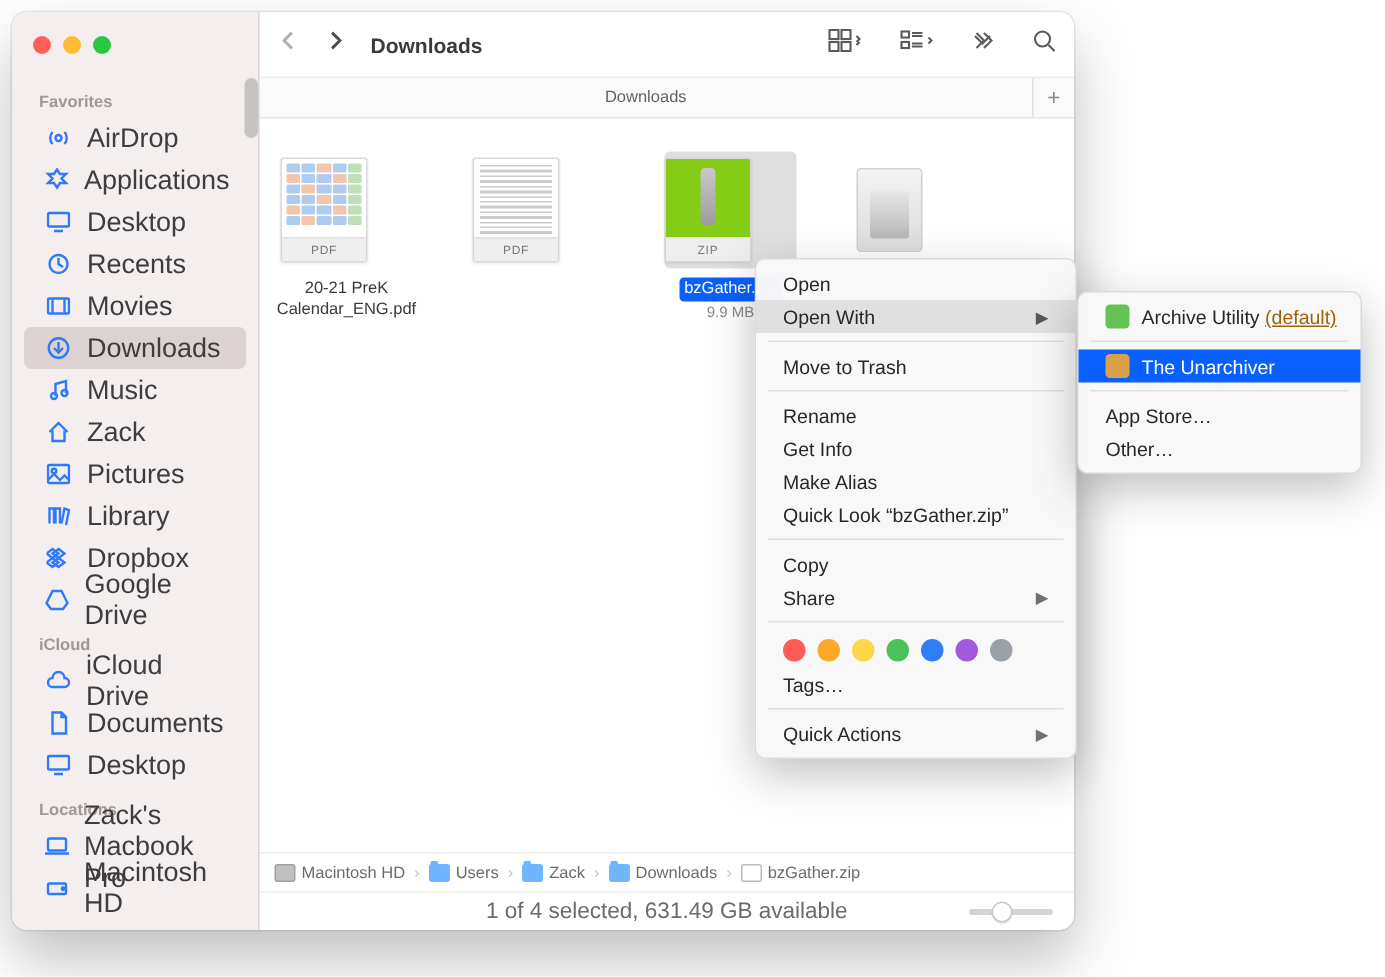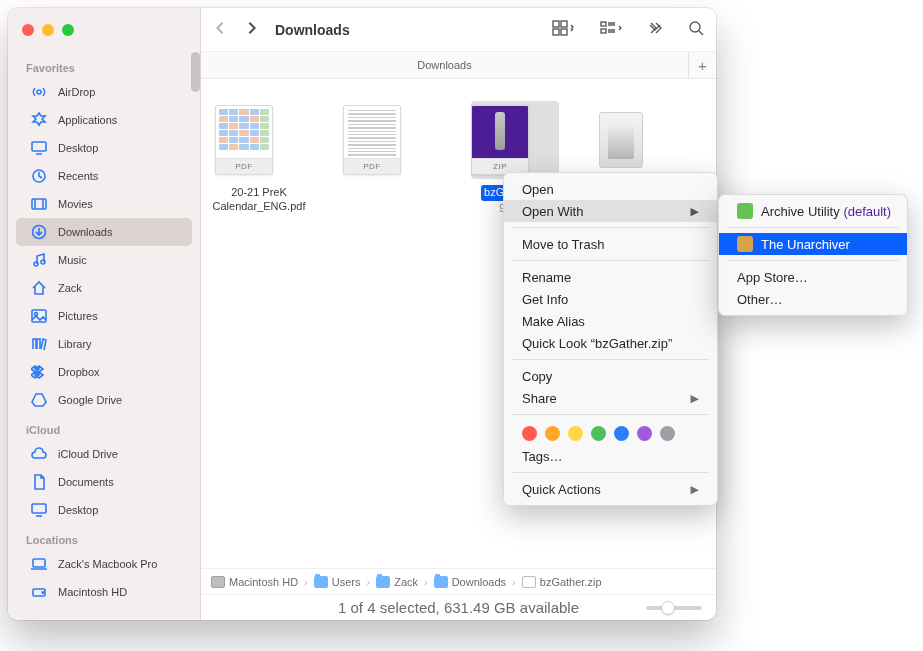--- a/index.html
+++ b/index.html
@@ -1,26 +1,26 @@
 <!DOCTYPE html>
 <html><head>
   <meta charset="utf-8">
   <style>
     * { margin:0; padding:0; box-sizing:border-box; font-family: -apple-system, "Helvetica Neue", Arial, sans-serif; -webkit-font-smoothing:antialiased; }
     body { background:#fff; width:923px; height:651px; position:relative; overflow:hidden; }
     .window { position:absolute; left:8px; top:8px; width:708px; height:612px; background:#fff; border-radius:10px; box-shadow:0 20px 40px rgba(0,0,0,0.25), 0 0 0 1px rgba(0,0,0,0.08); overflow:hidden; display:flex; flex-direction:column; }
     
     .body { flex:1; display:flex; min-height:0; }
-    .sidebar { width:193px; background:#f4eeee; border-right:1px solid #ddd4d4; display:flex; flex-direction:column; position:relative; }
+    .sidebar { width:165px; background:#f4eeee; border-right:1px solid #ddd4d4; display:flex; flex-direction:column; position:relative; }
     .traffic { height:44px; display:flex; align-items:center; gap:8px; padding-left:14px; }
     .dot { width:12px; height:12px; border-radius:50%; }
     .red { background:#ff5f57; } .yellow{background:#febc2e;} .green{background:#28c840;}
     .side-scroll { overflow-y:auto; flex:1; padding-bottom:8px; }
     .section-title { font-size:11px; font-weight:600; color:#a19797; padding:10px 0 4px 18px; letter-spacing:0; }
-    .side-item { display:flex; align-items:center; gap:10px; height:28px; padding:0 12px 0 14px; margin:0 8px; border-radius:5px; font-size:11px; color:#3d3d3d; cursor:default; }
+    .side-item { display:flex; align-items:center; gap:10px; height:28px; padding:0 12px 0 14px; margin:0 8px; border-radius:5px; font-size:18px; color:#3d3d3d; cursor:default; }
     .side-item.active { background:#dcd2d2; }
     .side-icon { width:18px; height:18px; display:flex; align-items:center; justify-content:center; }
     .side-icon svg { width:16px; height:16px; stroke:#2f7af8; stroke-width:1.6; fill:none; }
     .side-scrollbar { position:absolute; right:0; top:44px; width:9px; height:40px; background:rgba(0,0,0,0.18); border-radius:5px; }
     
     .main { flex:1; display:flex; flex-direction:column; background:#fff; }
     .toolbar { height:44px; border-bottom:1px solid #eee; display:flex; align-items:center; padding:0 12px; gap:10px; }
     .nav-arrows { display:flex; gap:18px; color:#b0b0b0; }
     .nav-arrows svg { width:14px; height:14px; stroke:#b0b0b0; stroke-width:2.2; fill:none; }
     .nav-arrows .dark svg { stroke:#4a4a4a; }
@@ -39,21 +39,21 @@
     .file .meta { font-size:10px; color:#8a8a8a; margin-top:2px; }
     .doc-icon { width:58px; height:70px; background:#fff; border:1px solid #d9d9d9; border-radius:2px; position:relative; box-shadow:0 1px 2px rgba(0,0,0,0.08); overflow:hidden; }
     .doc-icon .badge { position:absolute; bottom:0; left:0; right:0; height:16px; background:#efeeee; font-size:8px; color:#777; display:flex; align-items:center; justify-content:center; border-top:1px solid #e2e2e2; letter-spacing:0.5px; }
     
     .doc-icon .cells { position:absolute; top:3px; left:3px; right:3px; bottom:18px; display:grid; grid-template-columns:repeat(5,1fr); grid-auto-rows:6px; gap:1px; }
     .doc-icon .cells span { background:rgba(120,170,230,0.6); border-radius:1px; }
     .doc-icon .cells span:nth-child(3n){ background:rgba(230,160,120,0.6);}
     .doc-icon .cells span:nth-child(5n){ background:rgba(150,200,140,0.6);}
     .doc-icon .rule-lines { position:absolute; top:4px; left:4px; right:4px; bottom:18px; display:flex; flex-direction:column; gap:2px; }
     .doc-icon .rule-lines span { height:2px; background:rgba(0,0,0,0.2); }
-    .zip-icon { width:58px; height:70px; background:#4c1d95; border:1px solid #d4d4d4; border-radius:2px; position:relative; box-shadow:0 1px 2px rgba(0,0,0,0.08); }
+    .zip-icon { width:58px; height:70px; background:#84cc16; border:1px solid #d4d4d4; border-radius:2px; position:relative; box-shadow:0 1px 2px rgba(0,0,0,0.08); }
     .zip-icon::after { content:""; position:absolute; top:6px; left:50%; transform:translateX(-50%); width:10px; height:38px; background:linear-gradient(#c9c9c9,#9c9c9c); border-radius:3px; }
     .zip-icon .badge { position:absolute; bottom:0; left:0; right:0; height:16px; background:#efeeee; font-size:8px; color:#777; display:flex; align-items:center; justify-content:center; border-top:1px solid #e2e2e2; letter-spacing:0.5px; }
     .dmg-icon { width:44px; height:56px; background:linear-gradient(#f3f3f3,#dcdcdc); border:1px solid #cfcfcf; border-radius:3px; position:relative; }
     .dmg-icon::before { content:""; position:absolute; top:14px; left:8px; right:8px; bottom:8px; background:linear-gradient(#e8e8e8,#b6b6b6); border-radius:2px; }
     
     .pathbar { height:26px; border-top:1px solid #eee; display:flex; align-items:center; padding:0 10px; gap:4px; font-size:11px; color:#6b6b6b; }
     .pathbar .crumb { display:flex; align-items:center; gap:4px; }
     .pathbar .sep { color:#c2c2c2; margin:0 2px; }
     .crumb-icon { width:14px; height:12px; border-radius:2px; }
     .crumb-icon.hd { background:#bfbfbf; border:1px solid #9f9f9f; }
@@ -72,21 +72,21 @@
     .menu hr { border:none; border-top:1px solid rgba(0,0,0,0.1); margin:5px 8px; }
     .menu .arrow { font-size:11px; color:#707070; }
     .menu-item.highlight .arrow { color:#555; }
     .tag-row { display:flex; gap:8px; padding:6px 18px 4px; }
     .tag-dot { width:15px; height:15px; border-radius:50%; }
     .ctx-main { left:503px; top:172px; width:215px; }
     .ctx-sub { left:718px; top:194px; width:190px; }
     .app-ic { width:16px; height:16px; border-radius:3px; display:inline-block; margin-right:8px; vertical-align:-3px; }
     .app-ic.archive { background:#65c255; }
     .app-ic.unarch { background:#d9a24a; }
-    .muted { color:#4c1d95; }
+    .muted { color:#a16207;text-decoration:underline; }
   </style>
 </head>
 <body>
 
 <div class="window">
   <div class="body">
 
     <div class="sidebar">
       <div class="traffic">
         <div class="dot red"></div>

